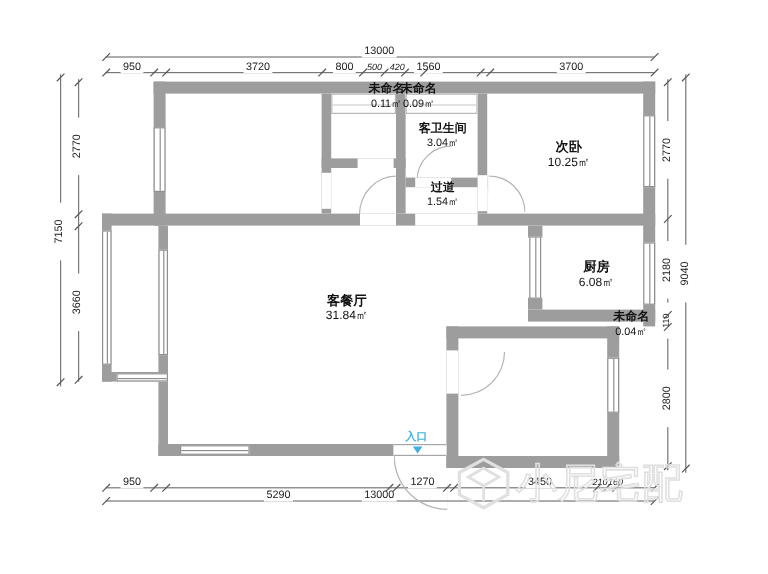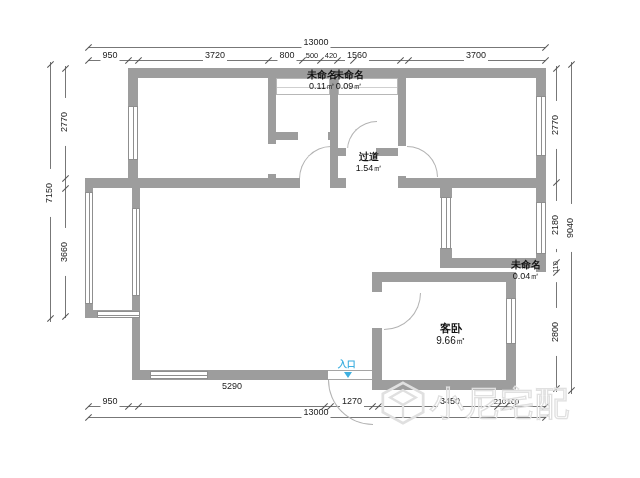--- a/index.html
+++ b/index.html
@@ -18,21 +18,21 @@
   .arc-tr{border-top:1px solid #b3b3b3;border-right:1px solid #b3b3b3;border-top-right-radius:100% 100%;}
   .arc-br{border-bottom:1px solid #b3b3b3;border-right:1px solid #b3b3b3;border-bottom-right-radius:100% 100%;}
   .arc-bl{border-bottom:1px solid #b3b3b3;border-left:1px solid #b3b3b3;border-bottom-left-radius:100% 100%;}
   .room-label{position:absolute;text-align:center;color:#111;font-weight:700;font-size:11px;line-height:1.2;z-index:5;}
   .room-label .area{font-weight:400;font-size:10px;}
   .room-label.sm{font-size:10px;}
   .room-label.sm .area{font-size:9px;}
   .dim-line{position:absolute;background:#777;z-index:0;}
   .dim-text{position:absolute;transform:translateX(-50%);font-size:9px;color:#222;background:#fff;
             padding:0 2px;line-height:1.1;white-space:nowrap;z-index:1;}
-  .dim-text.tiny{font-size:7.5px;padding:0;}
+  .dim-text.tiny{font-size:7.5px;padding:0;font-style:italic;}
   .dim-text-v{position:absolute;width:48px;text-align:center;font-size:9px;color:#222;background:#fff;
               transform:rotate(-90deg);line-height:1.1;white-space:nowrap;z-index:1;}
   .dim-text-v.tiny{font-size:7.5px;width:30px;}
   .tick{position:absolute;width:9px;height:1px;background:#555;transform:rotate(-45deg);z-index:1;}
   .entrance-label{position:absolute;color:#3fb0e0;font-size:9px;font-weight:700;z-index:6;line-height:1;}
   .tri{position:absolute;width:0;height:0;border-left:4px solid transparent;border-right:4px solid transparent;
        border-top:6px solid #3fb0e0;z-index:6;}
   .watermark{position:absolute;left:380px;top:376px;width:260px;height:54px;display:flex;align-items:center;
              gap:4px;z-index:6;pointer-events:none;}
   .watermark .wm-text{font-size:34px;font-weight:400;letter-spacing:1px;color:rgba(255,255,255,0.1);
@@ -93,31 +93,43 @@
   <div class="arc arc-bl" style="left:328px;top:380px;width:44px;height:44px"></div>
 
   <div class="room-label sm" style="left:302px;top:69px;width:40px">
     <div>未命名</div>
     <div class="area">0.11㎡</div>
   </div>
   <div class="room-label sm" style="left:329px;top:69px;width:40px">
     <div>未命名</div>
     <div class="area">0.09㎡</div>
   </div>
+  <div class="room-label sm" style="left:337px;top:102px;width:64px">
+    <div>客卫生间</div>
+    <div class="area">3.04㎡</div>
+  </div>
+  <div class="room-label" style="left:434px;top:117px;width:80px">
+    <div>次卧</div>
+    <div class="area">10.25㎡</div>
+  </div>
   <div class="room-label sm" style="left:329px;top:151px;width:80px">
     <div>过道</div>
     <div class="area">1.54㎡</div>
   </div>
+  <div class="room-label" style="left:457px;top:217px;width:80px">
+    <div>厨房</div>
+    <div class="area">6.08㎡</div>
+  </div>
   <div class="room-label sm" style="left:498px;top:259px;width:56px">
     <div>未命名</div>
     <div class="area">0.04㎡</div>
   </div>
-  <div class="room-label" style="left:411px;top:322px;width:80px">
-    <div>客卧</div>
-    <div class="area">9.66㎡</div>
+  <div class="room-label" style="left:249px;top:245px;width:80px">
+    <div>客餐厅</div>
+    <div class="area">31.84㎡</div>
   </div>
 
   <div class="entrance-label" style="left:338px;top:360px">入口</div>
   <div class="tri" style="left:344px;top:372px"></div>
 
   <div class="dim-line" style="left:88px;top:47px;width:457px;height:1px"></div>
   <div class="dim-line" style="left:88px;top:60px;width:457px;height:1px"></div>
   <div class="dim-line" style="left:88px;top:406px;width:457px;height:1px"></div>
   <div class="dim-line" style="left:88px;top:417px;width:457px;height:1px"></div>
   <div class="dim-line" style="left:50px;top:62px;width:1px;height:260px"></div>
@@ -128,21 +140,21 @@
   <div class="dim-text" style="left:316px;top:38px">13000</div>
   <div class="dim-text" style="left:110px;top:51px">950</div>
   <div class="dim-text" style="left:215px;top:51px">3720</div>
   <div class="dim-text" style="left:287px;top:51px">800</div>
   <div class="dim-text tiny" style="left:312px;top:52px">500</div>
   <div class="dim-text tiny" style="left:331px;top:52px">420</div>
   <div class="dim-text" style="left:357px;top:51px">1560</div>
   <div class="dim-text" style="left:476px;top:51px">3700</div>
 
   <div class="dim-text" style="left:110px;top:397px">950</div>
-  <div class="dim-text" style="left:232px;top:382px">5290</div>
+  <div class="dim-text" style="left:232px;top:408px">5290</div>
   <div class="dim-text" style="left:352px;top:397px">1270</div>
   <div class="dim-text" style="left:450px;top:397px">3450</div>
   <div class="dim-text tiny" style="left:500px;top:398px">210</div>
   <div class="dim-text tiny" style="left:513px;top:398px">160</div>
   <div class="dim-text" style="left:316px;top:408px">13000</div>
 
   <div class="dim-text-v" style="left:41px;top:117px">2770</div>
   <div class="dim-text-v" style="left:41px;top:247px">3660</div>
   <div class="dim-text-v" style="left:26px;top:188px">7150</div>
 

